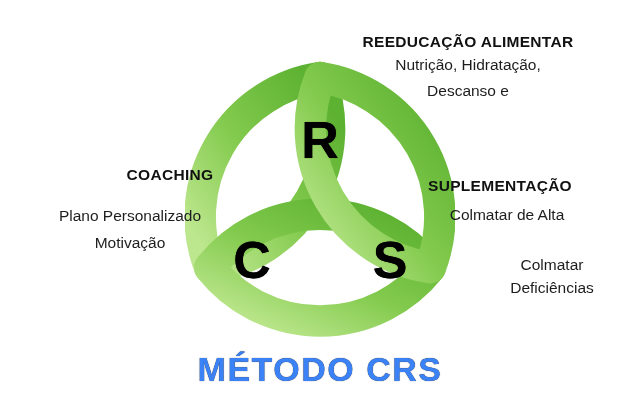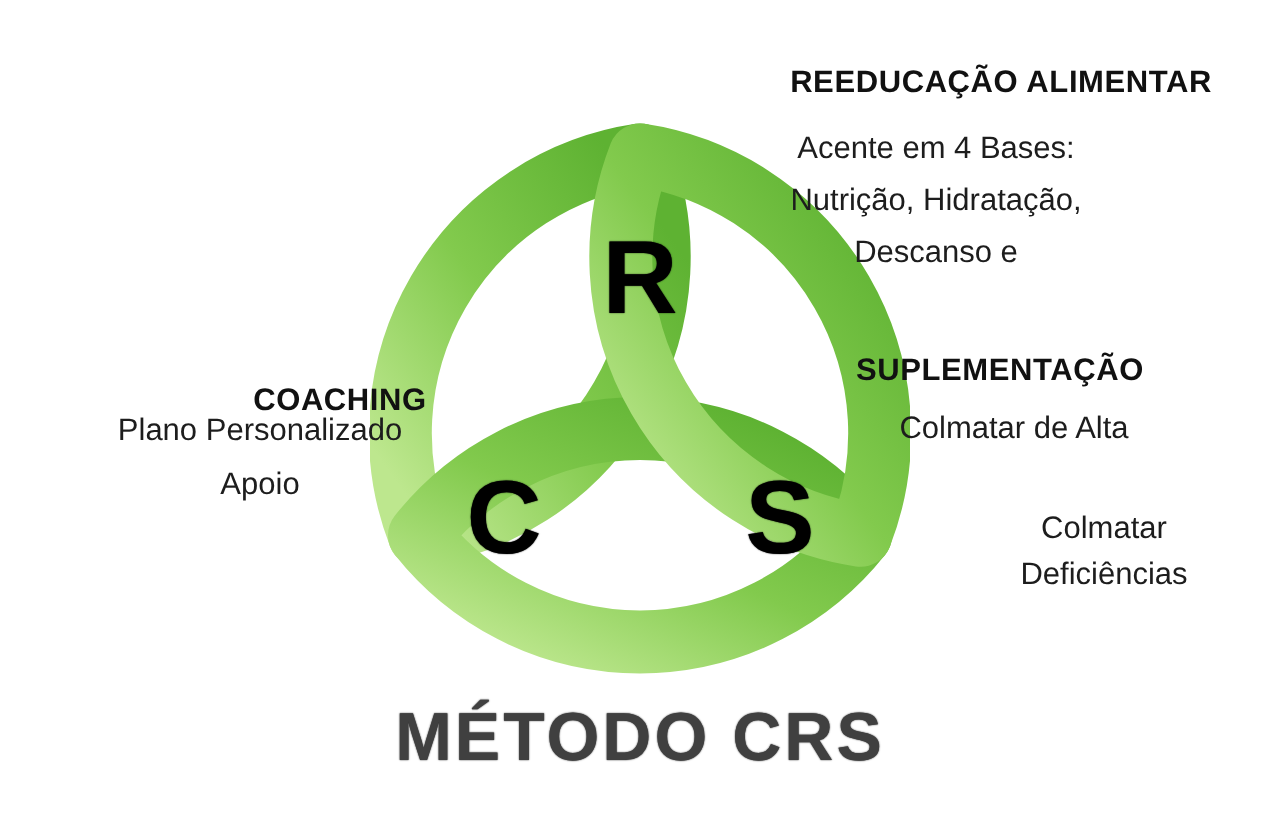--- a/index.html
+++ b/index.html
@@ -32,21 +32,21 @@
     color:#000;
     text-shadow:0 0 .7px #000;
     z-index:3;
   }
   .main-title {
     left:0; right:0; top:350px;
     text-align:center;
     font-size:34px;
     font-weight:800;
     letter-spacing:1.5px;
-    color:#404040;
+    color:#3b82f6;
     text-shadow:0 0 .8px #0d0d0d;
   }
   svg { display:block; }
 </style>
 </head>
 <body>
 
 <div class="abs" style="left:185px; top:55px; width:270px; height:288px;">
   <svg viewBox="30 12 240 252" width="270" height="288" aria-hidden="true">
     <defs>
@@ -62,32 +62,31 @@
       <path d="M248,199 A125,125 0 0 1 150,30 A125,125 0 0 1 248,199 Z"></path>
     </g>
   </svg>
 </div>
 
 <div class="knot-letter" style="left:320px; top:142px;">R</div>
 <div class="knot-letter" style="left:252px; top:262px;">C</div>
 <div class="knot-letter" style="left:390px; top:262px;">S</div>
 
 <div class="abs center lh26" style="left:330px; top:33px; width:276px;">
-  <div class="heading" style="margin-bottom:11px;text-align:right;">REEDUCAÇÃO ALIMENTAR</div>
-  <div class="line">Acente em 4 Bases:</div>
+  <div class="heading" style="margin-bottom:1px;">REEDUCAÇÃO ALIMENTAR</div>
   <div class="line">Nutrição, Hidratação,</div>
   <div class="line">Descanso e</div>
 </div>
 
-<div class="abs center" style="left:70px; top:192px; width:200px;">
+<div class="abs center" style="left:70px; top:166px; width:200px;">
   <div class="heading">COACHING</div>
 </div>
 <div class="abs center lh27" style="left:30px; top:202px; width:200px;">
   <div class="line">Plano Personalizado</div>
-  <div class="line">Apoio</div>
+  <div class="line">Motivação</div>
 </div>
 
 <div class="abs center" style="left:400px; top:177px; width:200px;">
   <div class="heading">SUPLEMENTAÇÃO</div>
 </div>
 <div class="abs center lh23" style="left:407px; top:203px; width:200px;">
   <div class="line">Colmatar de Alta</div>
 </div>
 <div class="abs center lh23" style="left:452px; top:253px; width:200px;">
   <div class="line">Colmatar</div>

